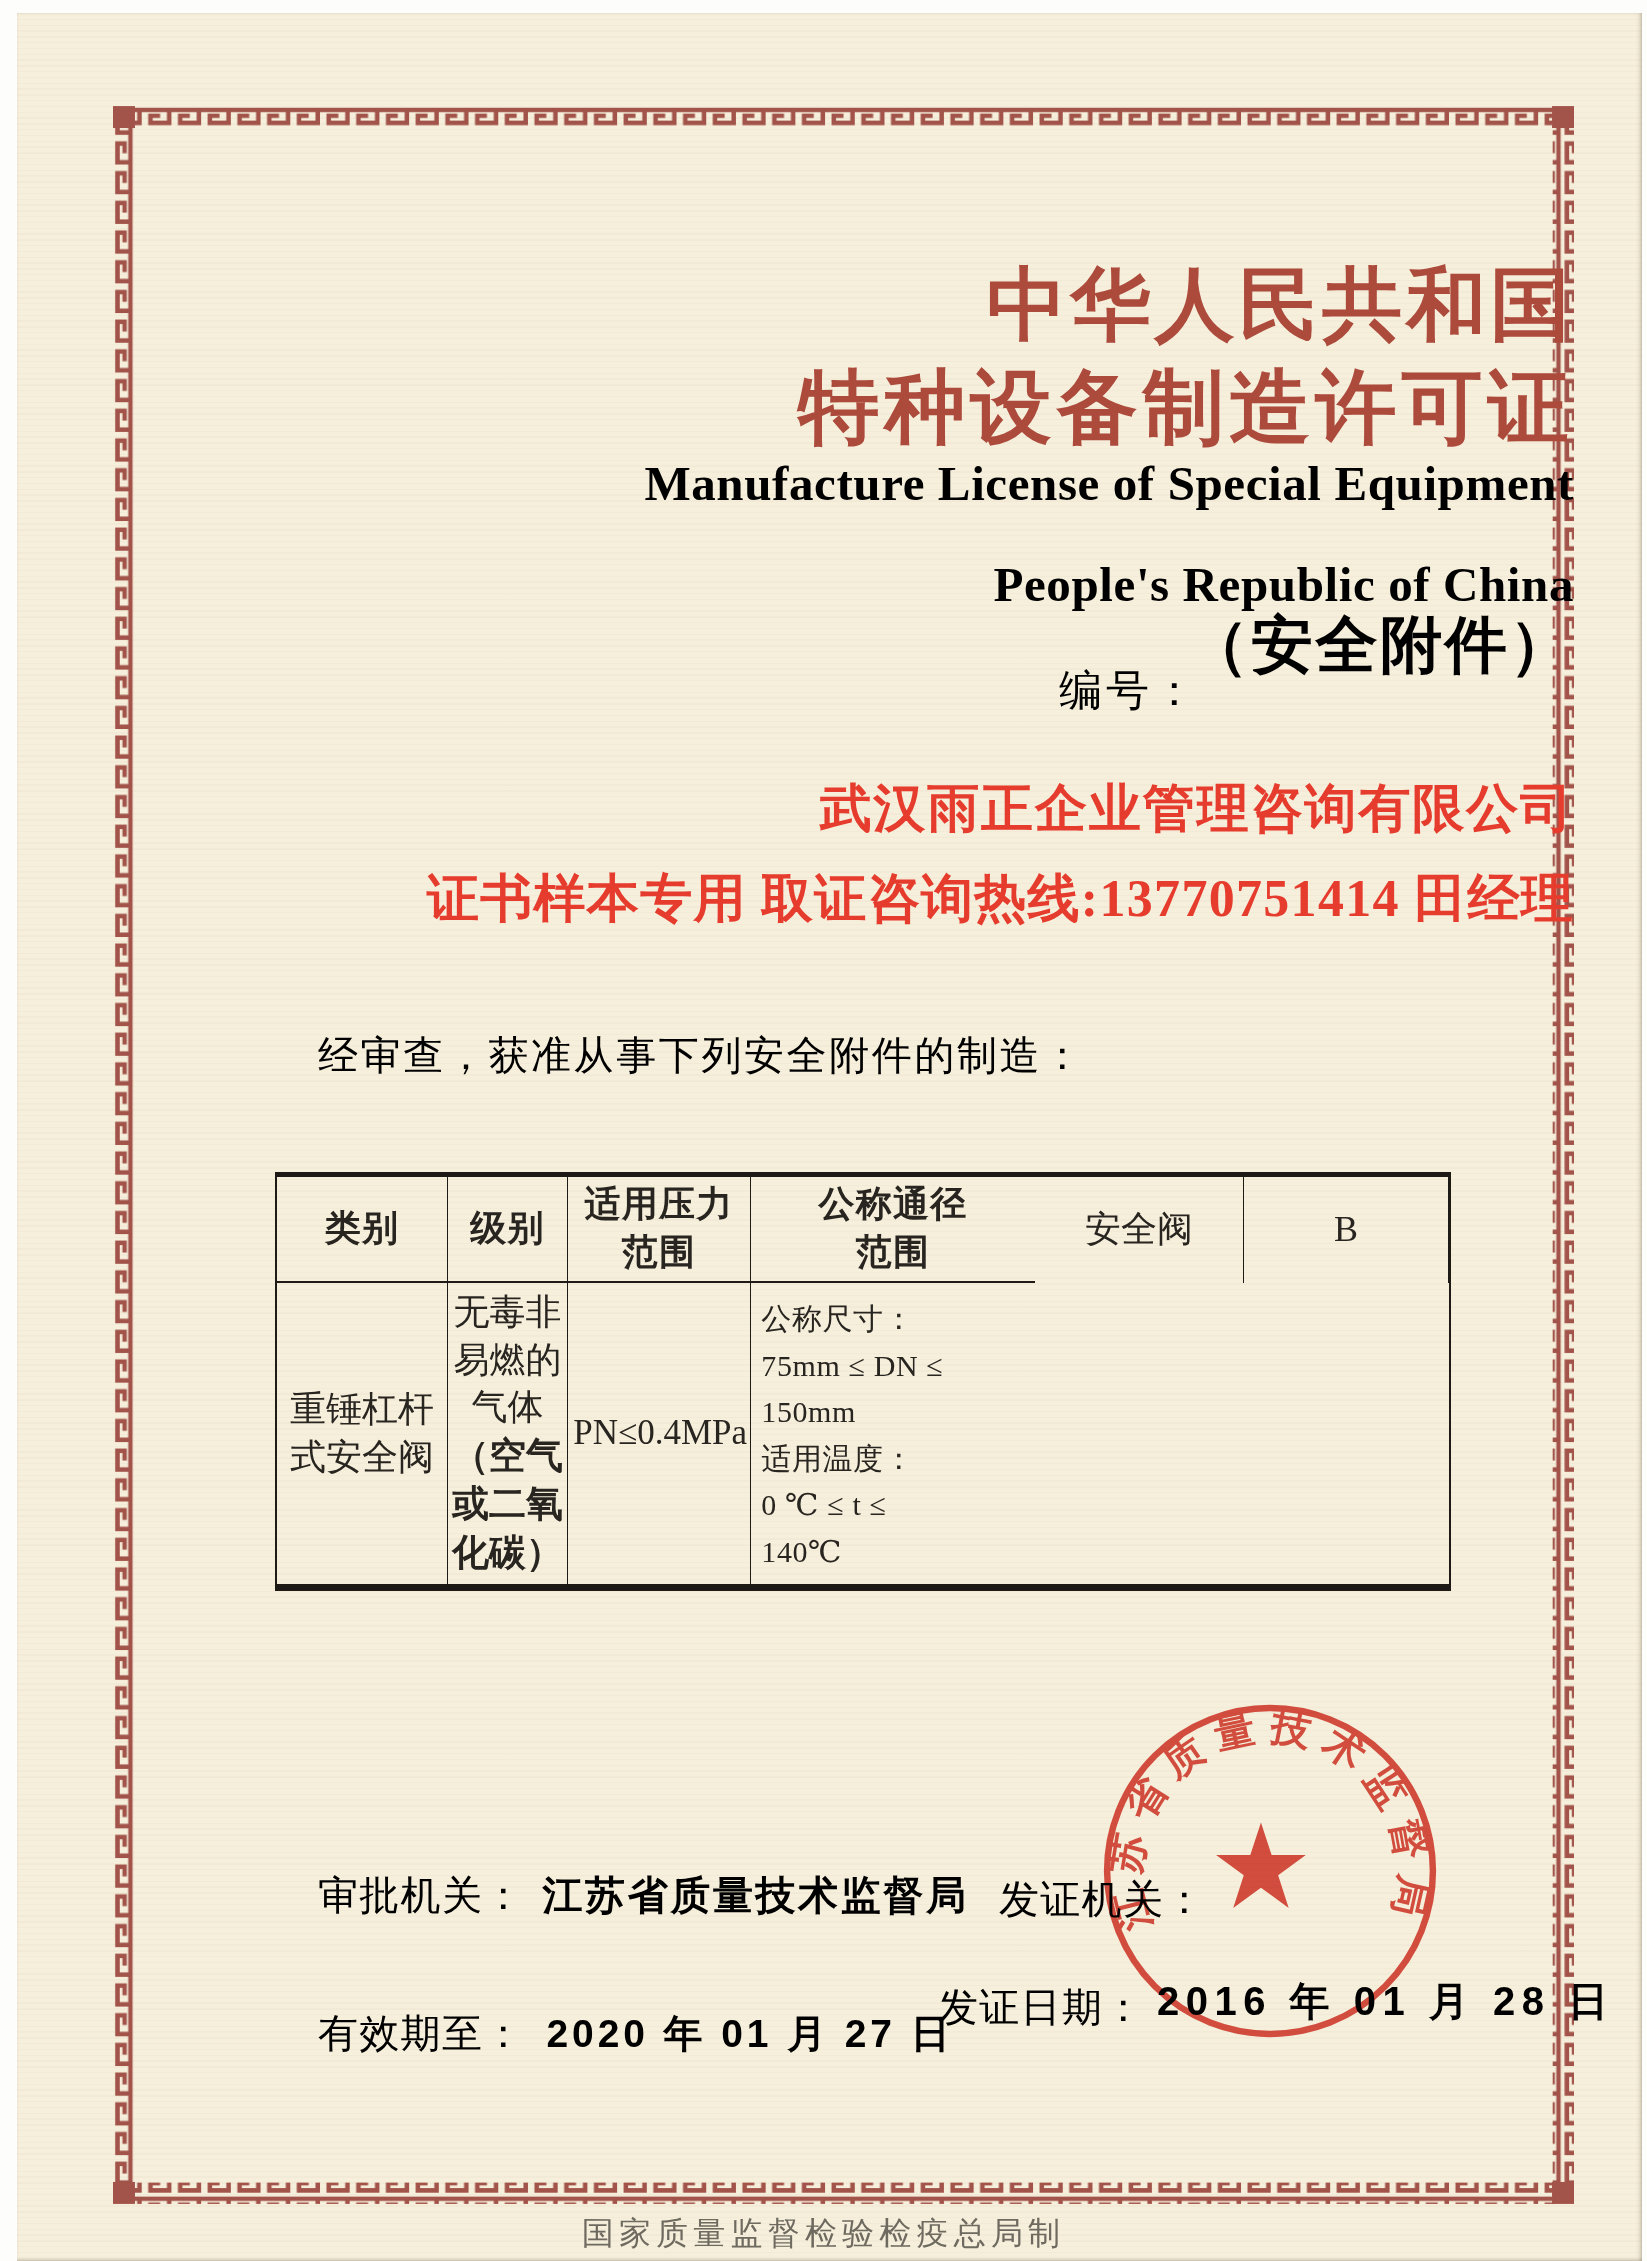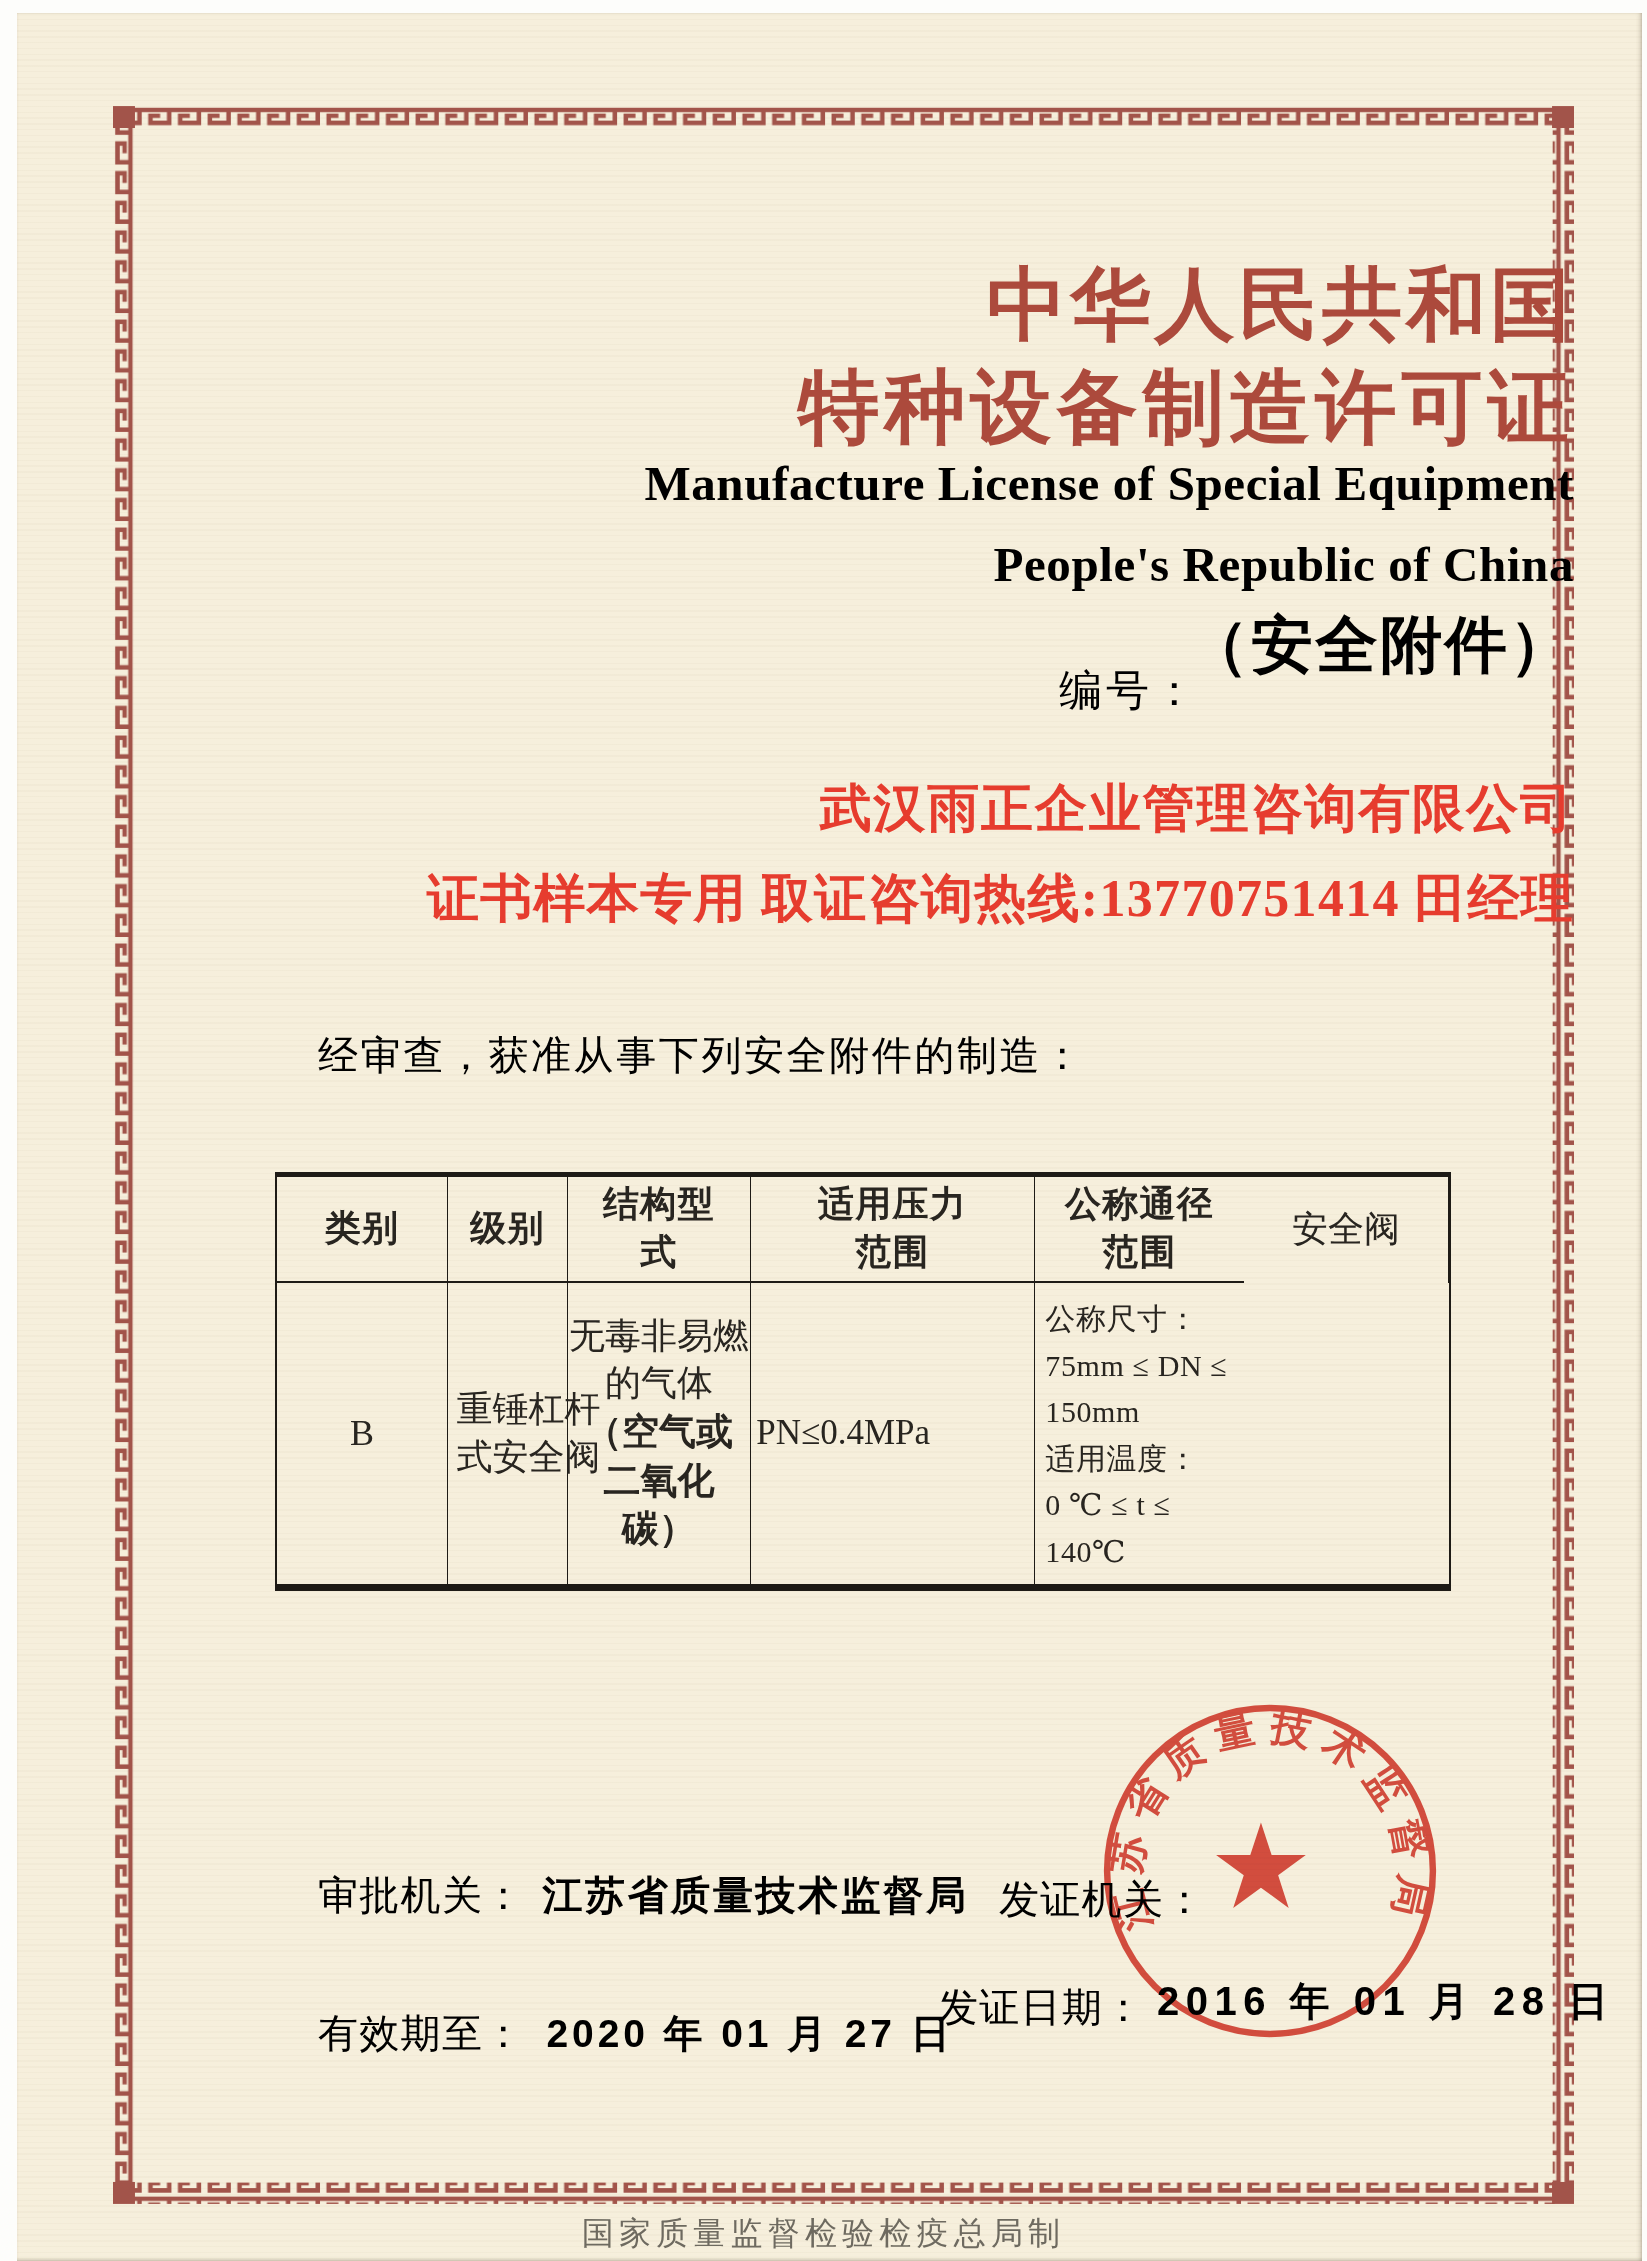--- a/index.html
+++ b/index.html
@@ -13,21 +13,21 @@
          box-shadow:inset -3.2px 0 5.2px -2.6px rgba(90,80,60,.45), inset 0 -2.6px 3.9px -1.9px rgba(90,80,60,.35);}
   .frame{position:absolute;left:113px;top:106px;width:1461px;height:2098px;}
   .abs{position:absolute;}
   .ctr{left:113px;width:1461px;text-align:right;}
   .cn-title{color:#ac4a3c;font-weight:bold;}
   .ink{color:#000000;}
   .red{color:#e63c2e;}
   .title-cn1{top:252px;font-size:80px;letter-spacing:3.9px;}
   .title-cn2{top:354px;font-size:81px;letter-spacing:5.2px;}
   .title-en1{top:455px;font-size:49px;font-weight:bold;letter-spacing:0.6px;}
-  .title-en2{top:536px;font-size:49px;font-weight:bold;letter-spacing:0.6px;}
+  .title-en2{top:556px;font-size:49px;font-weight:bold;letter-spacing:0.6px;}
   .subtitle{top:603px;font-size:62px;font-weight:bold;letter-spacing:2.6px;}
   .serial{left:1059px;top:662px;font-size:43px;letter-spacing:3.9px;}
   .wm1{top:774px;font-size:52px;letter-spacing:1.9px;font-weight:bold;}
   .wm2{top:864px;font-size:52px;letter-spacing:1.3px;font-weight:bold;}
   .intro{left:318px;top:1028px;font-size:40px;letter-spacing:2.6px;}
 
   .cert-table{position:absolute;left:275px;top:1172px;width:1176px;height:419px;
       box-sizing:border-box;border:2.6px solid #1e1b16;border-top-width:5.8px;border-bottom-width:7px;
       display:grid;grid-template-columns:171px 120px 183px 284px 209px 1fr;
       grid-template-rows:106px 1fr;color:#282520;}
@@ -97,23 +97,20 @@
   <div class="abs ink intro">经审查，获准从事下列安全附件的制造：</div>
 
   <div class="cert-table">
     <div class="cell hcell">
         <span>类别</span>
       </div>
     <div class="cell hcell">
         <span>级别</span>
       </div>
     <div class="cell hcell">
-        <span class="wrapblock w-structure">结构型式</span>
-      </div>
-    <div class="cell hcell">
         <span class="wrapblock w-range">适用压力范围</span>
       </div>
     <div class="cell hcell lastcol">
         <span class="wrapblock w-range">公称通径范围</span>
       </div>
 
     <div class="cell">
         <span>安全阀</span>
       </div>
     <div class="cell">

